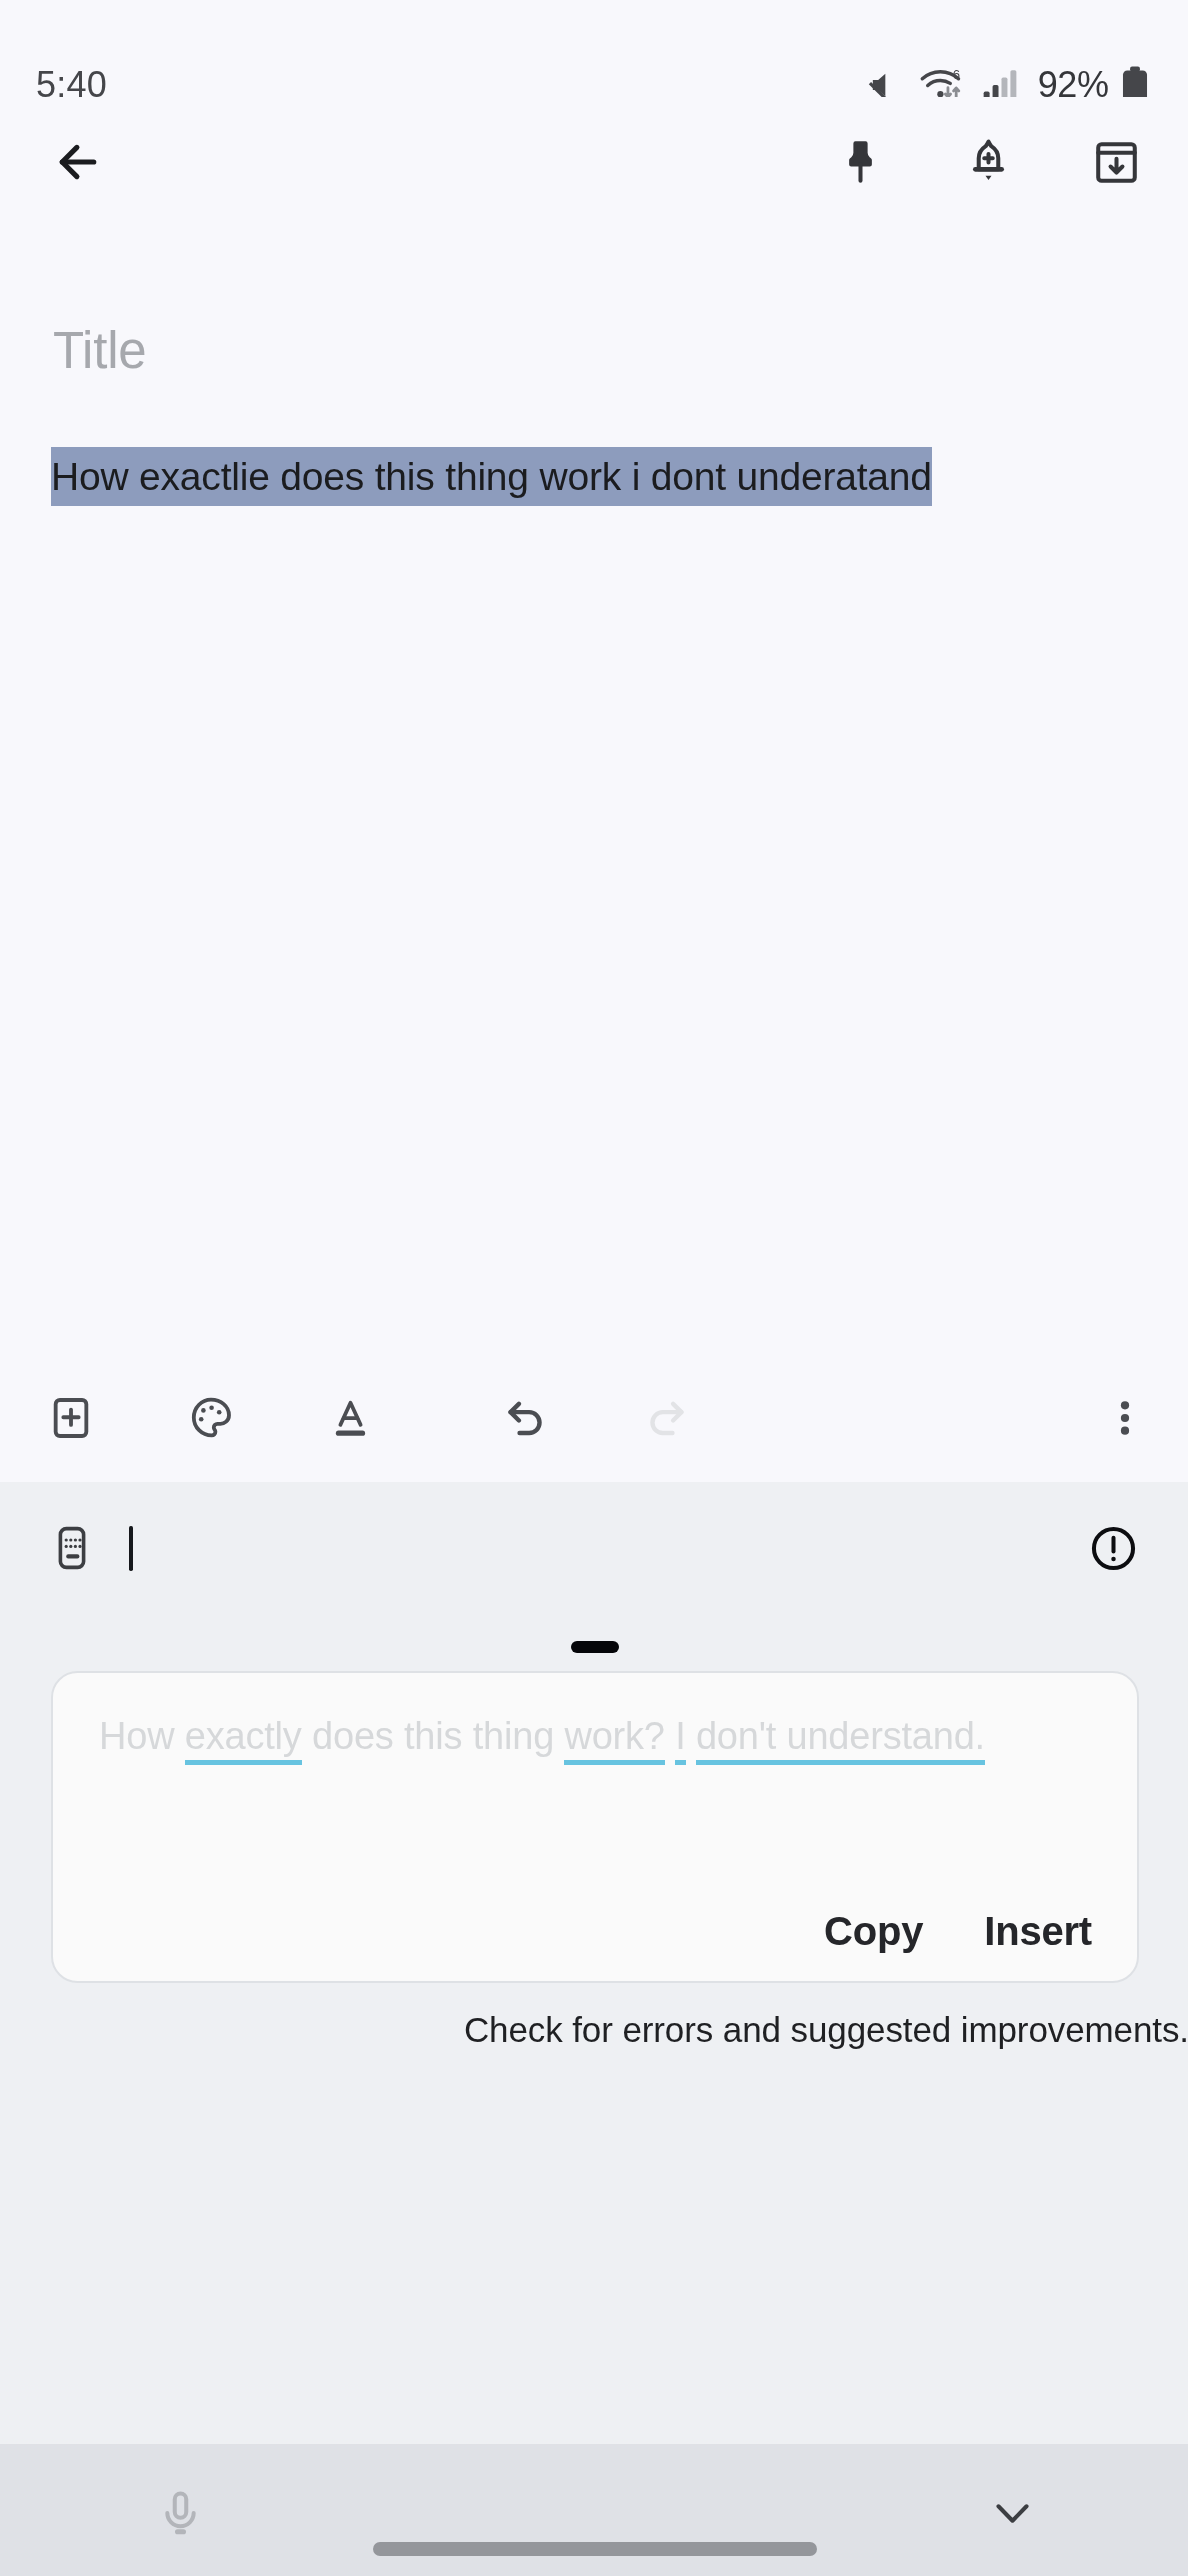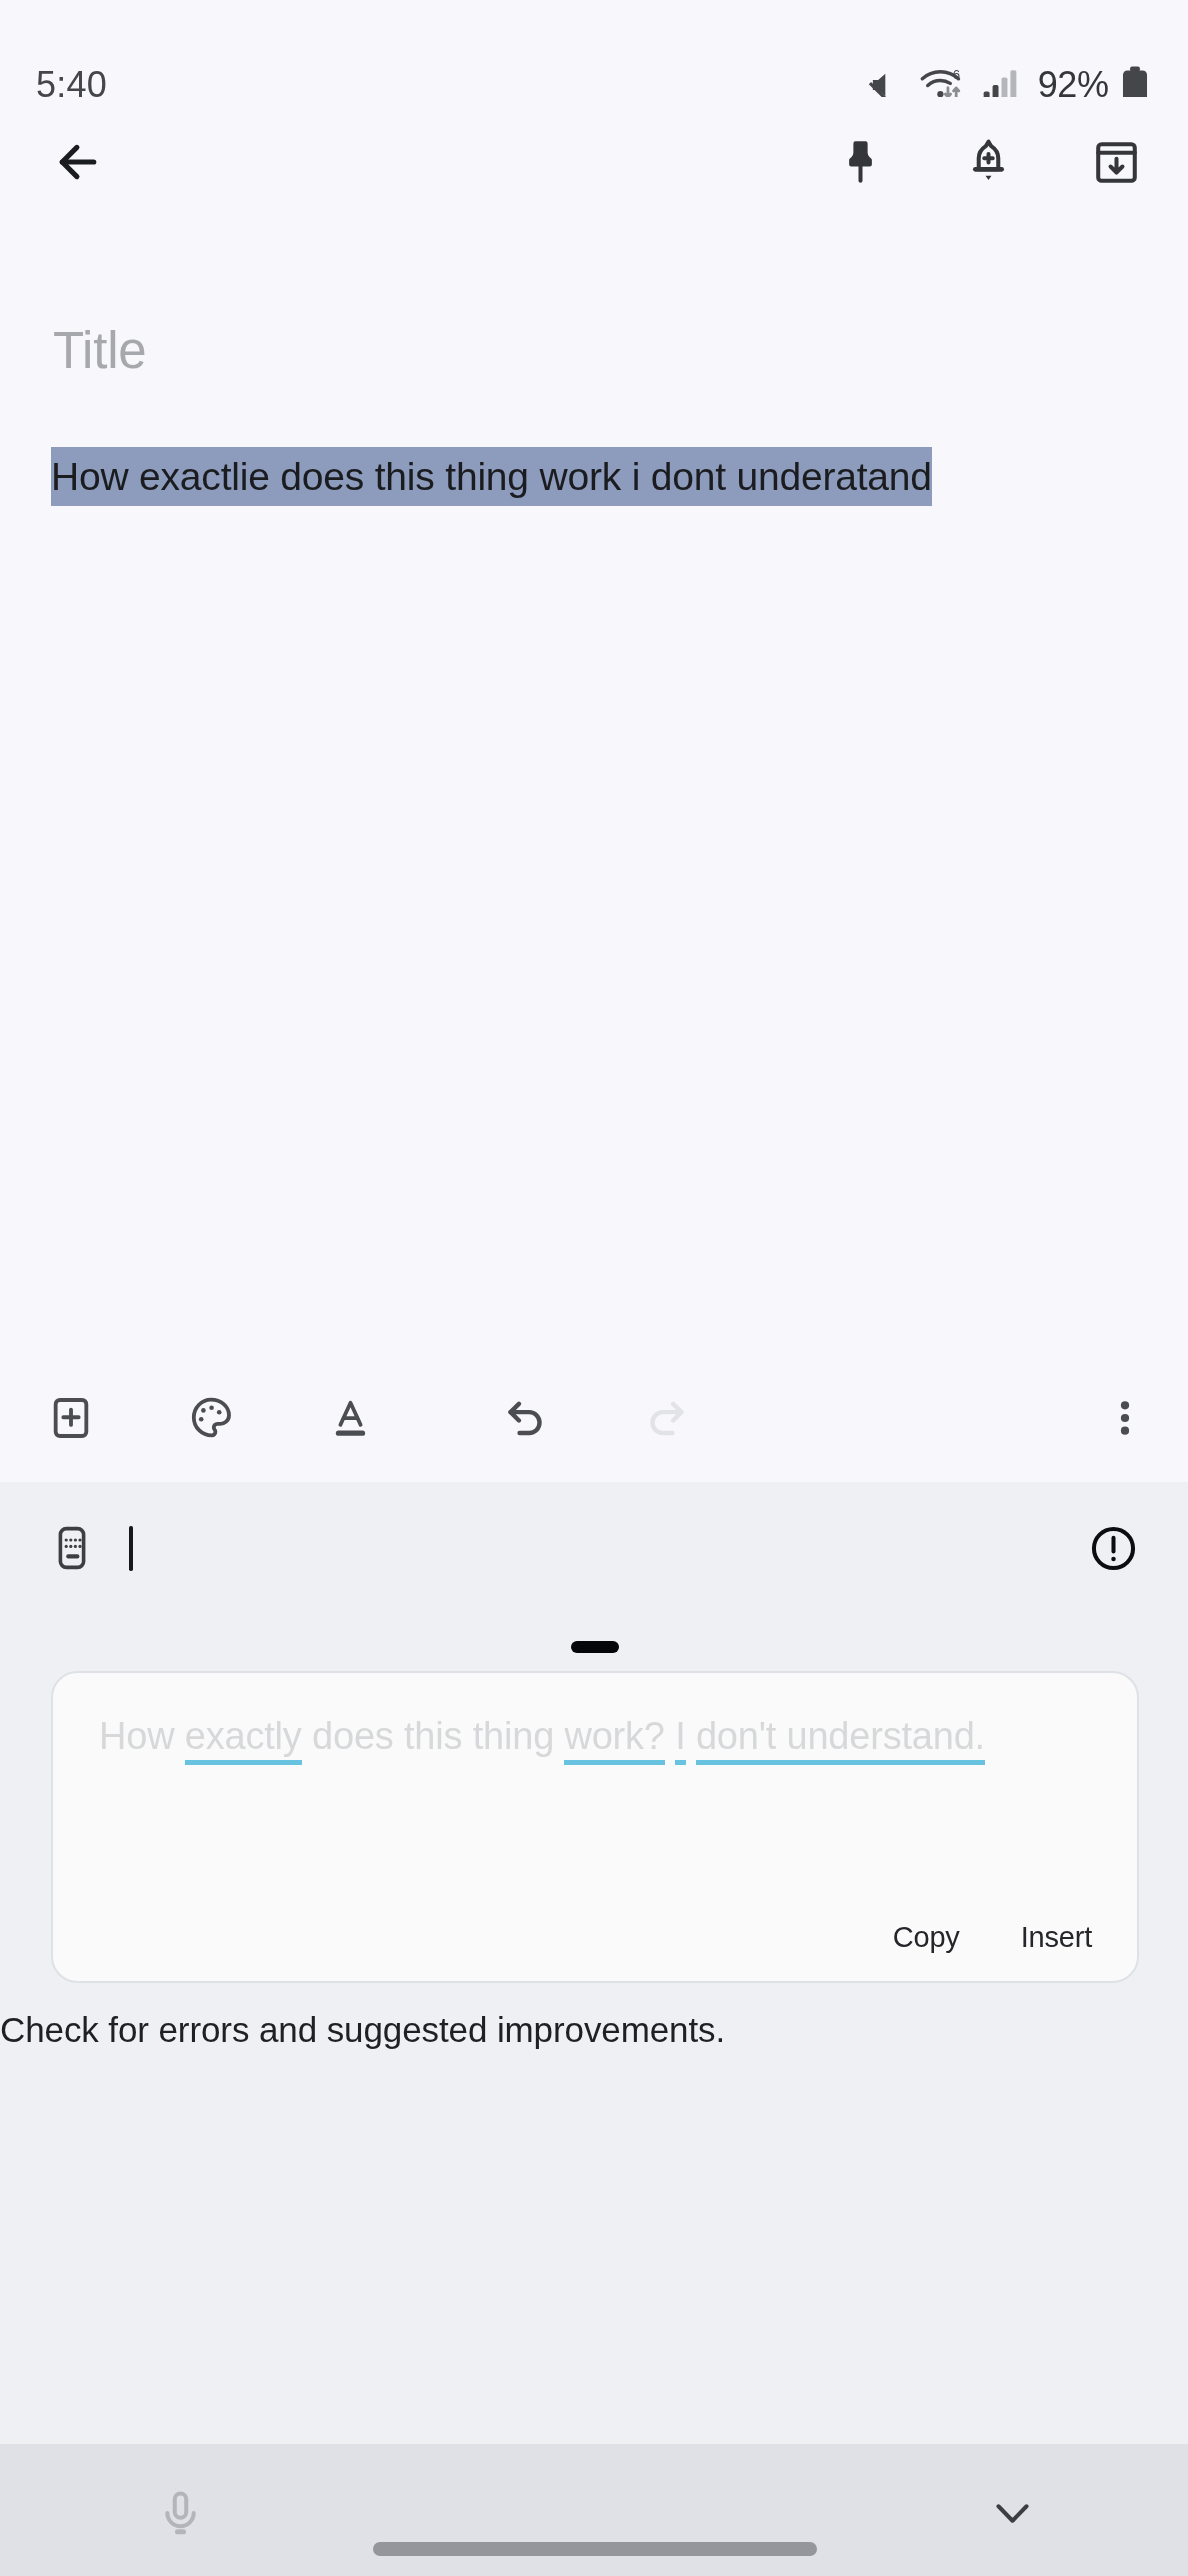--- a/index.html
+++ b/index.html
@@ -207,31 +207,32 @@
   }
   .card-actions {
     position: absolute;
     bottom: 20px;
     right: 40px;
     display: flex;
     align-items: center;
     gap: 51px;
   }
   .card-action-btn {
-    font-size: 29px;
+    font-size: 40px;
     color: #25262a;
     padding: 6.6px 5px;
     letter-spacing: -0.2px;
+    font-weight: bold;
   }
 
   .hint-text {
     position: absolute;
     top: 528px;
     width: 1189px;
-    text-align: left;
+    text-align: right;
     font-size: 35px;
     color: #1f2023;
     letter-spacing: -0.1px;
   }
 
   
   .bottom-bar {
     position: absolute;
     top: 2444px; left: 0;
     width: 1189px;

